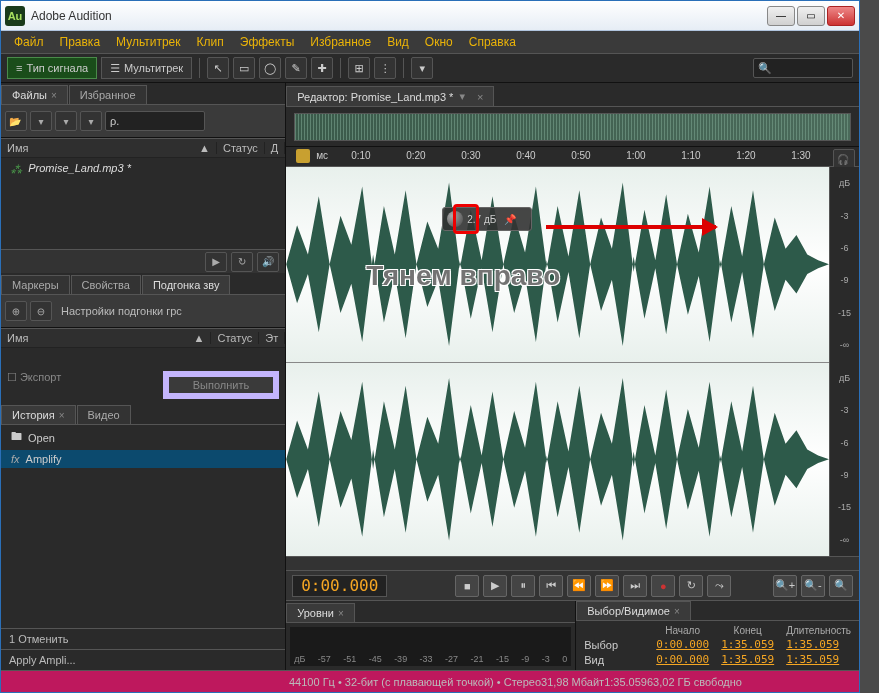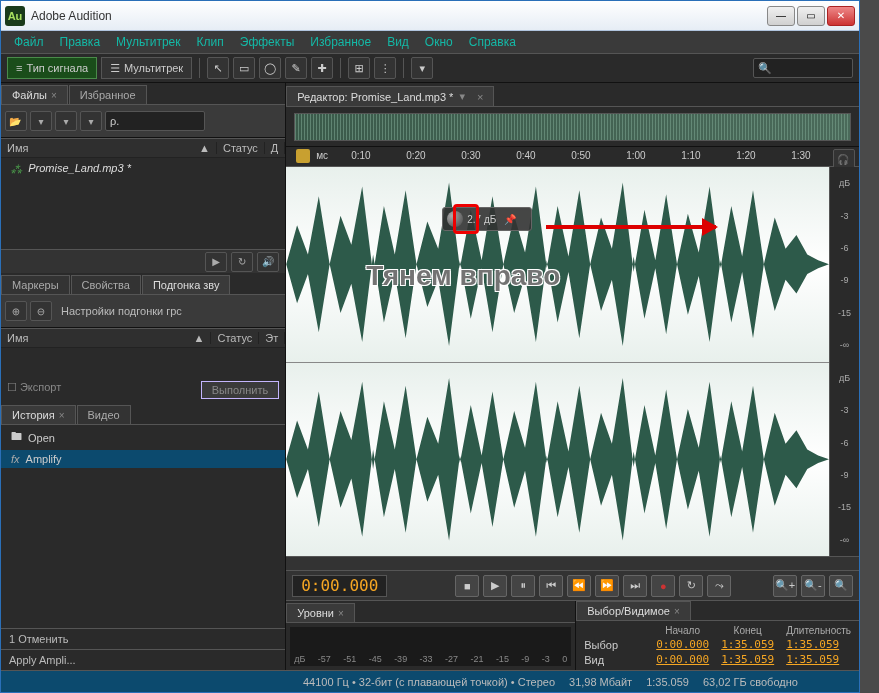--- a/index.html
+++ b/index.html
@@ -7,21 +7,21 @@
 
 .window { width: 860px; height: 693px; background: #fff; border: 1px solid #2a6fb8; }
 .titlebar { height: 30px; background: linear-gradient(#fff, #e6edf5); display: flex; align-items: center; padding: 0 4px; border-bottom: 1px solid #b0c4de; }
 .titlebar .app-icon { width: 20px; height: 20px; background: #1a3a1a; color: #a8e05f; display: flex; align-items: center; justify-content: center; font-weight: bold; font-size: 11px; border-radius: 3px; margin-right: 6px; }
 .titlebar span { font-size: 12px; color: #333; }
 .winbtns { margin-left: auto; display: flex; gap: 2px; }
 .winbtn { width: 28px; height: 20px; border: 1px solid #888; border-radius: 3px; display: flex; align-items: center; justify-content: center; font-size: 10px; background: linear-gradient(#f0f0f0, #d0d0d0); cursor: pointer; }
 .winbtn.close { background: linear-gradient(#e88, #c33); color: #fff; border-color: #a22; }
 
 .menubar { height: 22px; background: #3a3a3a; display: flex; align-items: center; padding: 0 6px; gap: 2px; }
-.menubar span { color: #14b8a6; font-size: 12px; padding: 2px 7px; cursor: pointer; }
+.menubar span { color: #eab308; font-size: 12px; padding: 2px 7px; cursor: pointer; }
 
 .toolbar { height: 30px; background: #2a2a2a; border-top: 1px solid #555; border-bottom: 1px solid #111; display: flex; align-items: center; padding: 0 6px; gap: 4px; }
 .toolbtn { width: 22px; height: 22px; background: #333; border: 1px solid #555; border-radius: 2px; cursor: pointer; display: flex; align-items: center; justify-content: center; color: #ccc; font-size: 11px; }
 .modebtn { height: 22px; padding: 0 8px; background: #333; border: 1px solid #555; display: flex; align-items: center; gap: 4px; color: #ccc; font-size: 11px; cursor: pointer; }
 .modebtn.active { background: #1a4d1a; border-color: #4a8a4a; }
 .vsep { width: 1px; height: 20px; background: #555; margin: 0 3px; }
 
 .main { display: flex; height: calc(100% - 82px - 22px); background: #2a2a2a; }
 .leftcol { width: 290px; display: flex; flex-direction: column; border-right: 1px solid #111; }
 .rightcol { flex: 1; display: flex; flex-direction: column; }
@@ -85,28 +85,28 @@
 .bottom-panels { height: 70px; background: #2a2a2a; border-top: 1px solid #555; display: flex; }
 .levels-panel { width: 290px; border-right: 1px solid #111; display: flex; flex-direction: column; }
 .selview-panel { flex: 1; display: flex; flex-direction: column; }
 .levels-body { flex: 1; background: #1a1a1a; margin: 4px; position: relative; }
 .levels-scale { position: absolute; bottom: 2px; left: 4px; right: 4px; font-size: 9px; color: #888; display: flex; justify-content: space-between; }
 
 .selview-body { flex: 1; padding: 4px 8px; font-size: 11px; color: #ccc; display: grid; grid-template-columns: 60px 1fr 1fr 1fr; gap: 2px 12px; align-items: center; }
 .selview-body .hdr { color: #aaa; font-size: 10px; text-align: center; }
 .selview-body .val { color: #f5a623; text-decoration: underline; font-family: monospace; cursor: pointer; }
 
-.statusbar { height: 22px; background: #0c4a6e; border-top: 1px solid #555; display: flex; align-items: center; padding: 0 8px; gap: 14px; font-size: 11px; color: #bbb; }
+.statusbar { height: 22px; background: #be185d; border-top: 1px solid #555; display: flex; align-items: center; padding: 0 8px; font-size: 11px; color: #bbb; }
 
 .history-list { font-size: 11px; color: #ccc; }
 .history-item { padding: 3px 10px; display: flex; align-items: center; gap: 6px; }
 .history-item.sel { background: #0c4a6e; }
 .history-footer { padding: 4px 8px; font-size: 11px; color: #bbb; border-top: 1px solid #555; }
 .execute-row { display: flex; justify-content: space-between; padding: 4px 6px; font-size: 11px; color: #888; }
-.execute-row .btn { color: #888; padding: 2px 10px; border: 1px solid #c4b5fd; background: #3a3a3a; text-align: center; }
+.execute-row .btn { color: #888; padding: 2px 24px; border: 6px solid #c4b5fd; background: #3a3a3a; text-align: center; }
 </style>
 </head>
 <body>
 
 <div class="window">
 
   <div class="titlebar">
     <div class="app-icon">Au</div>
     <span>Adobe Audition</span>
     <div class="winbtns">

